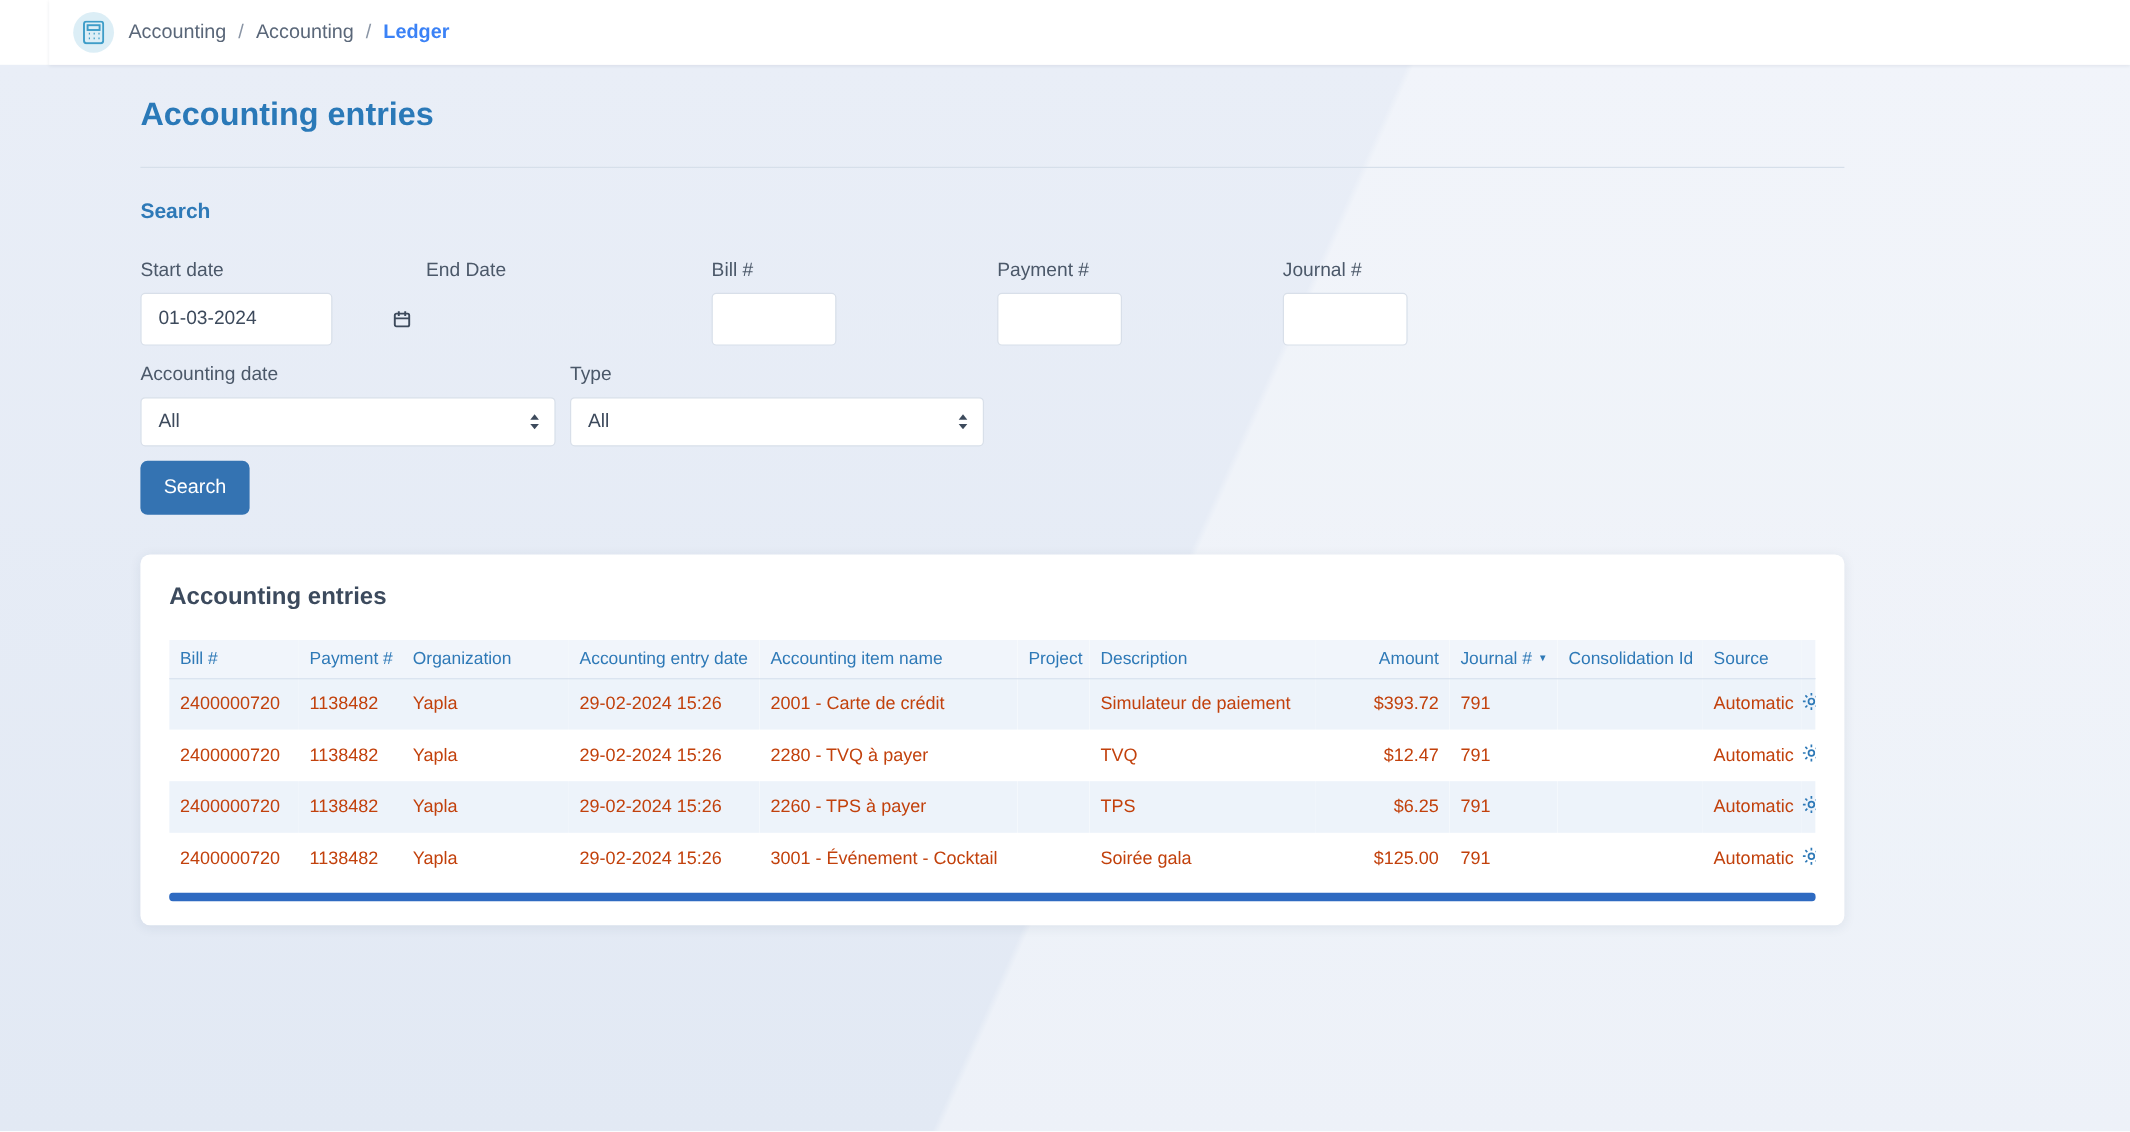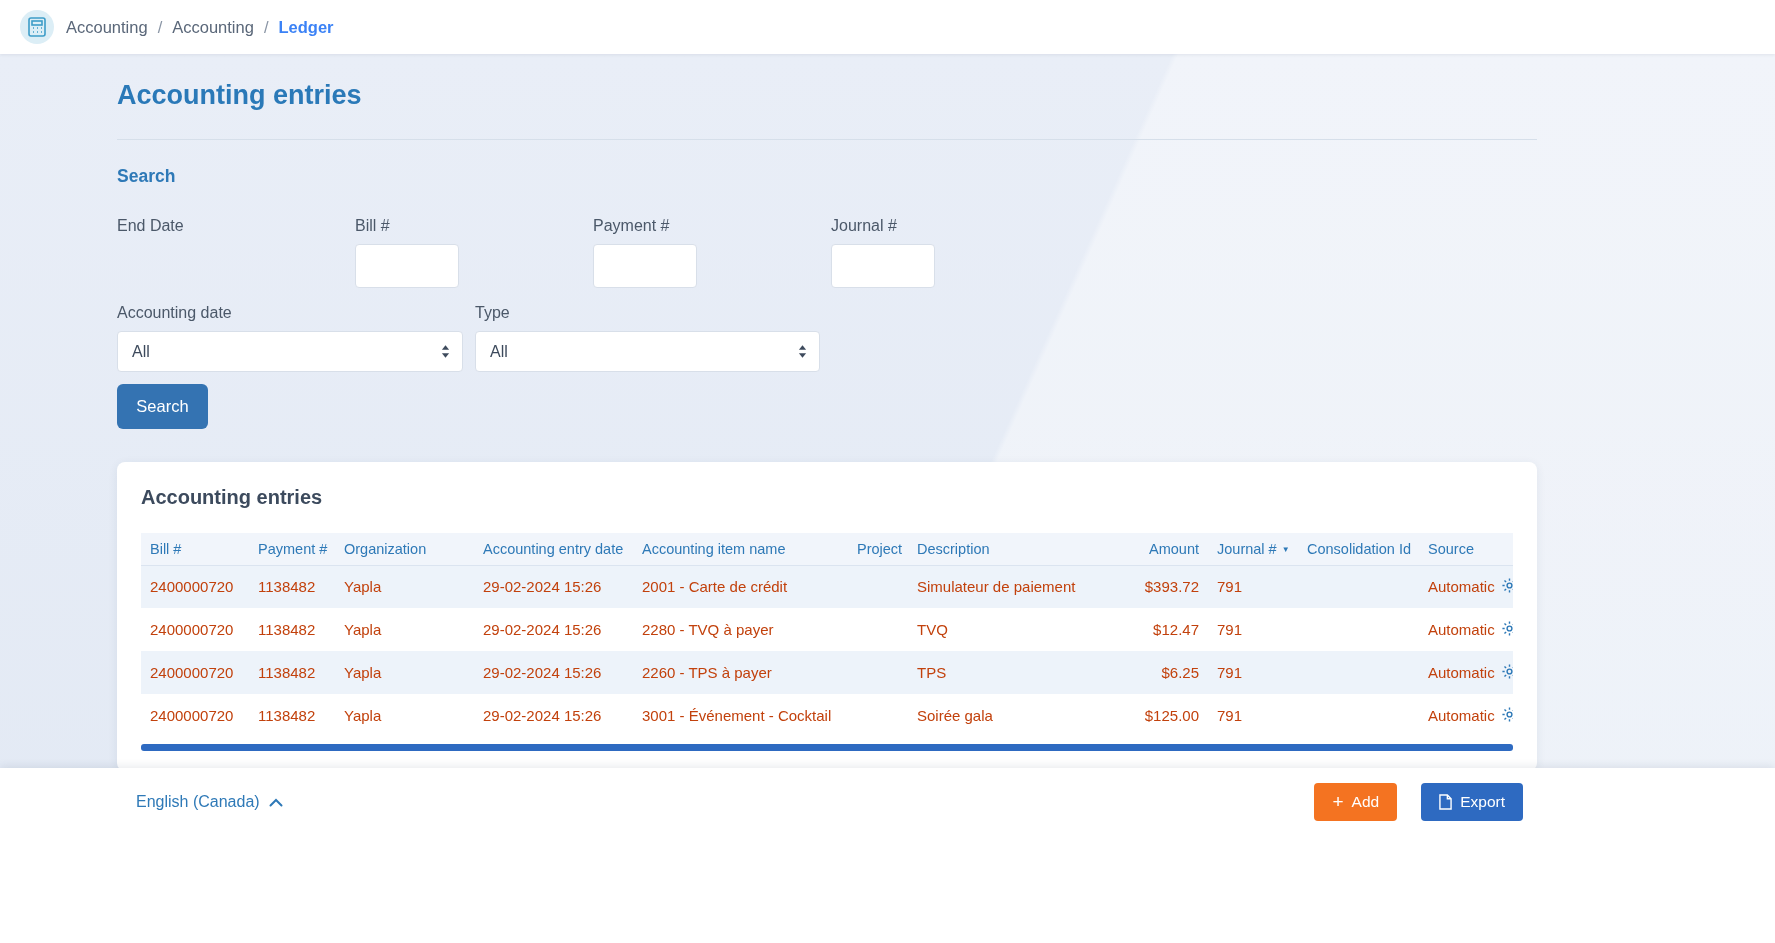--- a/index.html
+++ b/index.html
@@ -1,21 +1,21 @@
 <!DOCTYPE html>
 <html><head>
 <meta charset="utf-8">
 <style>
   * { box-sizing: border-box; margin: 0; padding: 0; }
   html, body { font-family: "Liberation Sans", sans-serif; }
   .app { position: relative; width: 1775px; height: 943px; overflow: hidden; background: #fff; }
 
   
   .topbar { display: flex; align-items: center; gap: 12px; height: 54px; padding: 0 20px;
-            background: #fff; box-shadow: 0 1px 3px rgba(20,40,70,.08); position: relative; z-index: 5; }
+            background: #fff; box-shadow: 0 1px 3px rgba(20,40,70,.08); position: relative; z-index: 5; margin-left: 41px; }
   .app-logo { width: 34px; height: 34px; border-radius: 50%; background: #dceef6;
               display: flex; align-items: center; justify-content: center; flex: 0 0 auto; }
   .breadcrumb { display: flex; align-items: center; gap: 10px; font-size: 16.5px; color: #5a6779; }
   .breadcrumb a { color: #5a6779; text-decoration: none; cursor: pointer; }
   .breadcrumb .sep { color: #8a95a5; }
   .breadcrumb .current { color: #3b82f6; font-weight: bold; }
 
   
   .main { position: relative; height: 889px; overflow: hidden;
           background: linear-gradient(180deg, #e9eef7 0%, #e2e9f4 100%); }
@@ -103,20 +103,30 @@
 
   <div class="main">
     <div class="container">
 
       <h1 class="page-title">Accounting entries</h1>
       <hr class="divider">
 
       <h2 class="search-heading">Search</h2>
 
       <div class="form-row">
+        <div class="field fw-238">
+          <span class="lbl">Start date</span>
+          <span class="inp-wrap">
+            <input class="inp date" type="text" value="01-03-2024" style="">
+            <svg class="cal-icon" width="16" height="16" viewBox="0 0 24 24" fill="none" stroke="#3d4a5c" stroke-width="2.4">
+              <rect x="3" y="5" width="18" height="16" rx="2"></rect>
+                <path d="M8 2v6M16 2v6M3 11h18"></path>
+            </svg>
+          </span>
+        </div>
         <div class="field fw-238">
           <span class="lbl">End Date</span>
         </div>
         <div class="field fw-238">
           <span class="lbl">Bill #</span>
           <input class="inp num" type="text" value="" style="">
         </div>
         <div class="field fw-238">
           <span class="lbl">Payment #</span>
           <input class="inp num" type="text" value="" style="">
@@ -258,37 +268,14 @@
               </tr>
             </tbody>
           </table>
         </div>
         <div class="hscrollbar"></div>
       </div>
 
     </div>
   </div>
 
-  <div class="footer">
-    <div class="footer-inner">
-      <div class="lang">
-        <span>English (Canada)</span>
-        <svg width="14" height="9" viewBox="0 0 14 9" fill="none" stroke="#2e79b7" stroke-width="2" stroke-linecap="round">
-            <path d="M1.5 7.5L7 2l5.5 5.5"></path>
-          </svg>
-      </div>
-      <div class="footer-actions">
-        <button class="btn btn-add">
-          <span class="plus">+</span>
-          <span>Add</span>
-        </button>
-        <button class="btn btn-export">
-          <svg width="13" height="16" viewBox="0 0 14 17" fill="none" stroke="#ffffff" stroke-width="1.5">
-              <path d="M1 1h8l4 4v11H1z"></path>
-              <path d="M9 1v4h4"></path>
-            </svg>
-          <span>Export</span>
-        </button>
-      </div>
-    </div>
-  </div>
 
 </div>
 
 </body></html>

